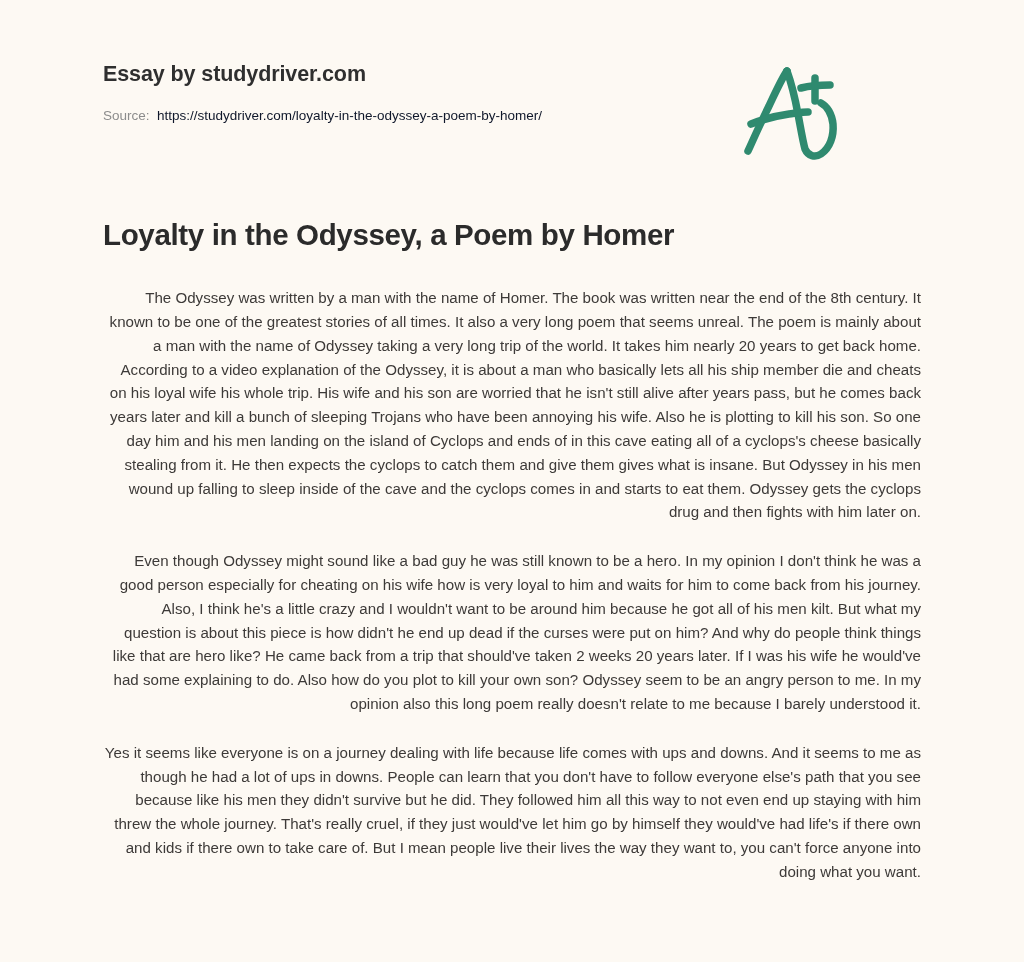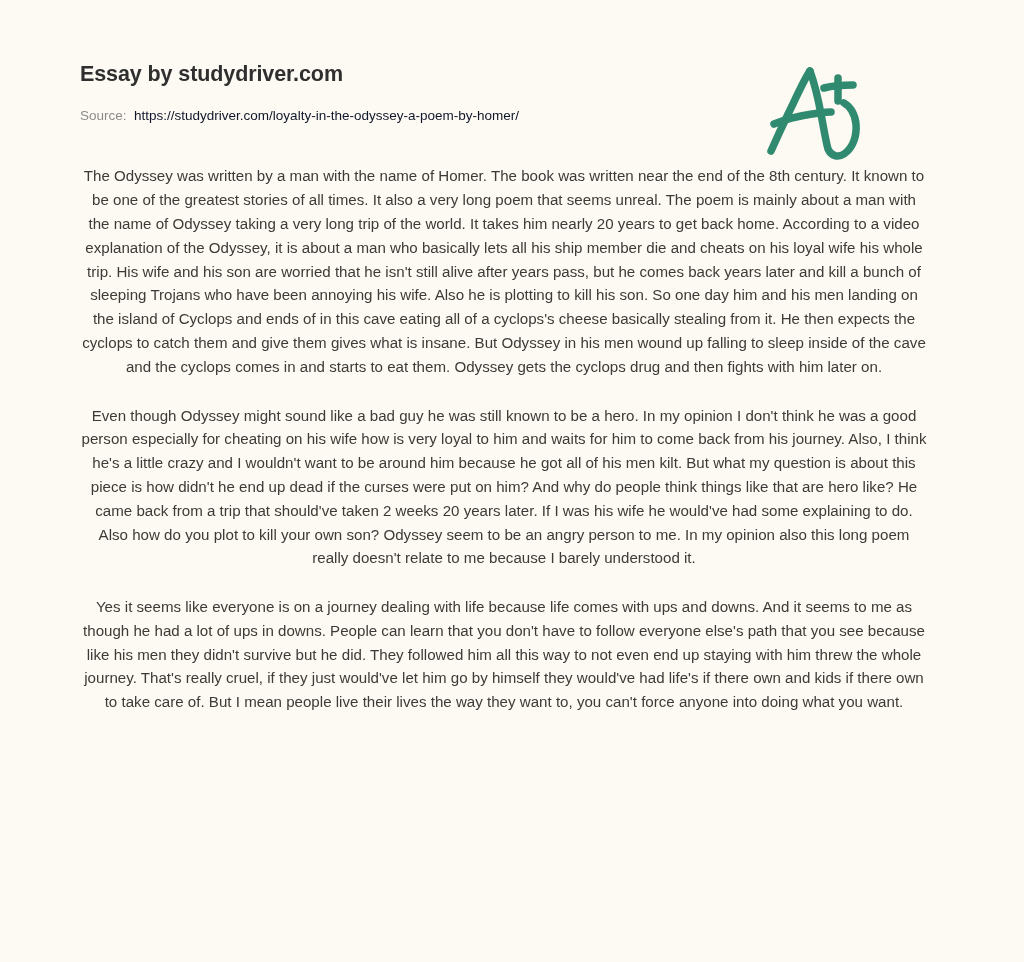--- a/index.html
+++ b/index.html
@@ -14,21 +14,21 @@
     font-family: "Liberation Sans", sans-serif;
     color: #3a3a3a;
     overflow: hidden;
   }
 
   .page {
     position: relative;
     width: 1024px;
     height: 962px;
     box-sizing: border-box;
-    padding: 0 80px;
+    padding: 0 103px;
     background: #fdf9f3;
   }
 
   
   .header {
     position: relative;
     padding-top: 62px;
   }
 
   .byline {
@@ -80,25 +80,25 @@
     color: #2b2b2b;
     letter-spacing: -0.35px;
     line-height: 1.25;
   }
 
   
   .article {
     padding-top: 31px;
   }
   .article p {
-    margin: 9px 0 25px 0;
+    margin: 1px 0 25px 0;
     font-size: 15.1px;
     line-height: 23.8px;
     color: #3d3a38;
-    text-align: center;
+    text-align: right;
     letter-spacing: 0.01px;
     max-width: 848px;
   }
   .article p:last-child {
     margin-bottom: 0;
   }
 </style>
 </head>
 <body>
 
@@ -125,20 +125,21 @@
         <path d="M16 66 C26 62 40 58 54 56 C62 55 68 54 73 54"></path>
 
         <path d="M80 20 C80 28 80 36 80 43"></path>
 
         <path d="M66 30 C74 28 85 27 95 27"></path>
       </svg>
     </div>
 
   </div>
 
+  <h1 class="title">Loyalty in the Odyssey, a Poem by Homer</h1>
 
   <div class="article">
     <p>The Odyssey was written by a man with the name of Homer. The book was written near the end of the 8th century. It known to be one of the greatest stories of all times. It also a very long poem that seems unreal. The poem is mainly about a man with the name of Odyssey taking a very long trip of the world. It takes him nearly 20 years to get back home. According to a video explanation of the Odyssey, it is about a man who basically lets all his ship member die and cheats on his loyal wife his whole trip. His wife and his son are worried that he isn't still alive after years pass, but he comes back years later and kill a bunch of sleeping Trojans who have been annoying his wife. Also he is plotting to kill his son. So one day him and his men landing on the island of Cyclops and ends of in this cave eating all of a cyclops's cheese basically stealing from it. He then expects the cyclops to catch them and give them gives what is insane. But Odyssey in his men wound up falling to sleep inside of the cave and the cyclops comes in and starts to eat them. Odyssey gets the cyclops drug and then fights with him later on.</p>
     <p>Even though Odyssey might sound like a bad guy he was still known to be a hero. In my opinion I don't think he was a good person especially for cheating on his wife how is very loyal to him and waits for him to come back from his journey. Also, I think he's a little crazy and I wouldn't want to be around him because he got all of his men kilt. But what my question is about this piece is how didn't he end up dead if the curses were put on him? And why do people think things like that are hero like? He came back from a trip that should've taken 2 weeks 20 years later. If I was his wife he would've had some explaining to do. Also how do you plot to kill your own son? Odyssey seem to be an angry person to me. In my opinion also this long poem really doesn't relate to me because I barely understood it.</p>
     <p>Yes it seems like everyone is on a journey dealing with life because life comes with ups and downs. And it seems to me as though he had a lot of ups in downs. People can learn that you don't have to follow everyone else's path that you see because like his men they didn't survive but he did. They followed him all this way to not even end up staying with him threw the whole journey. That's really cruel, if they just would've let him go by himself they would've had life's if there own and kids if there own to take care of. But I mean people live their lives the way they want to, you can't force anyone into doing what you want.</p>
   </div>
 
 </div>
 
 </body></html>

